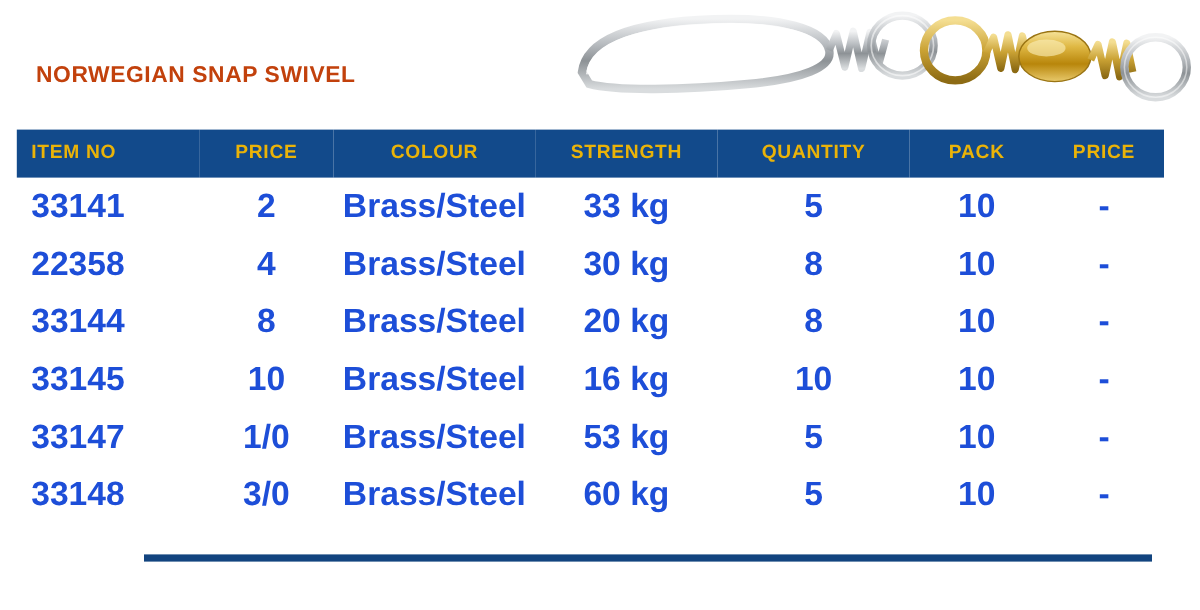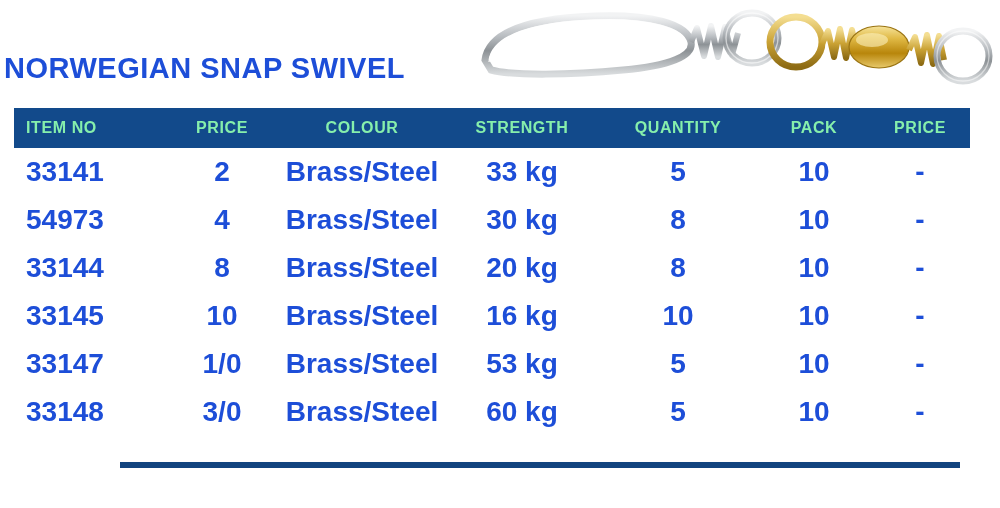--- a/index.html
+++ b/index.html
@@ -22,26 +22,26 @@
     box-sizing: border-box;
   }
 
   
   .header {
     position: relative;
     height: 100px;
   }
   .product-title {
     position: absolute;
-    left: 4px;
+    left: 30px;
     top: 52px;
-    font-size: 29px;
+    font-size: 19px;
     font-weight: bold;
     letter-spacing: 0.5px;
-    color: #1d4ed8;
+    color: #c2410c;
     white-space: nowrap;
   }
 
   
   .product-art {
     position: absolute;
     left: 455px;
     top: 2px;
     width: 540px;
     height: 100px;
@@ -54,21 +54,21 @@
     top: 108px;
     width: 956px;
   }
   table.spec {
     border-collapse: collapse;
     width: 956px;
     table-layout: fixed;
   }
   table.spec thead th {
     background: #124a8b;
-    color: #86efac;
+    color: #eab308;
     font-size: 16px;
     font-weight: bold;
     letter-spacing: 0.6px;
     padding: 11px 0 11px 0;
     text-align: center;
   }
   table.spec thead th.col-item {
     text-align: left;
     padding-left: 12px;
   }
@@ -186,21 +186,21 @@
         <tr>
           <td class="col-item">33141</td>
           <td>2</td>
           <td>Brass/Steel</td>
           <td>33 kg</td>
           <td>5</td>
           <td>10</td>
           <td>-</td>
         </tr>
         <tr>
-          <td class="col-item">54973</td>
+          <td class="col-item">22358</td>
           <td>4</td>
           <td>Brass/Steel</td>
           <td>30 kg</td>
           <td>8</td>
           <td>10</td>
           <td>-</td>
         </tr>
         <tr>
           <td class="col-item">33144</td>
           <td>8</td>

